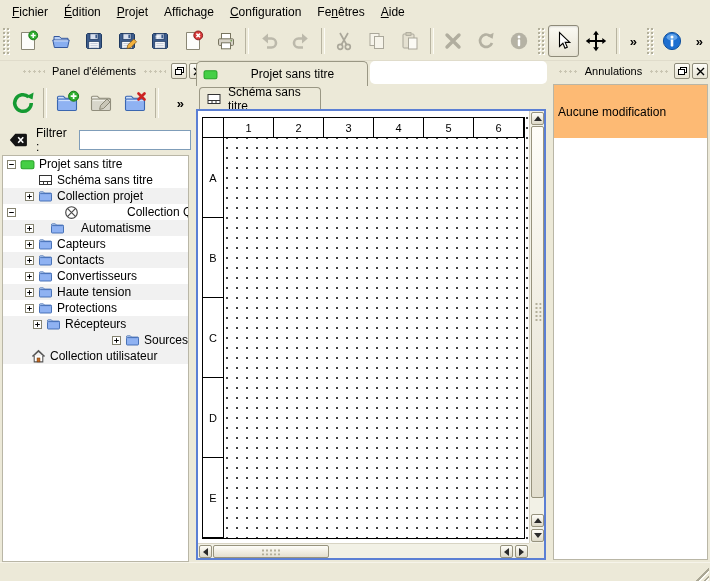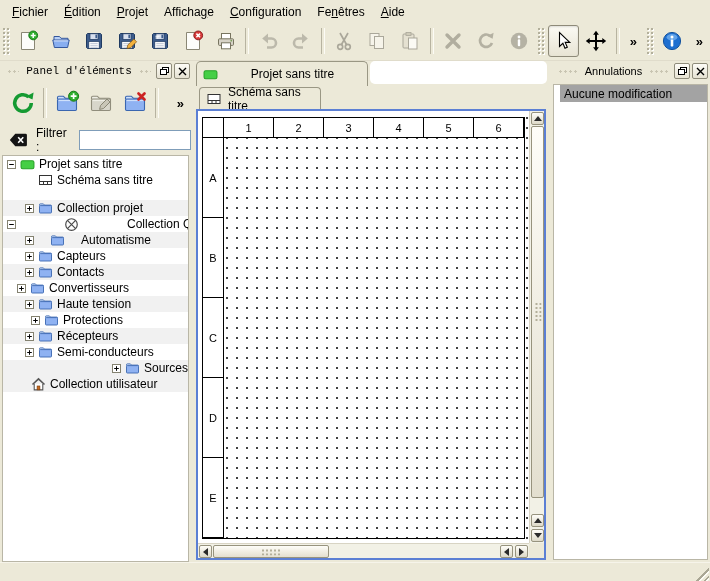--- a/index.html
+++ b/index.html
@@ -72,21 +72,21 @@
   .vsb .thumb-grip{width:7px;height:20px;}
   .sb-corner{position:absolute;right:0;bottom:0;width:15px;height:15px;background:#ece9d8;}
   .arr{width:0;height:0;}
   .arr-up{border-left:4px solid rgba(0,0,0,0);border-right:4px solid rgba(0,0,0,0);border-bottom:5px solid #2a2a2a;}
   .arr-dn{border-left:4px solid rgba(0,0,0,0);border-right:4px solid rgba(0,0,0,0);border-top:5px solid #2a2a2a;}
   .arr-lf{border-top:4px solid rgba(0,0,0,0);border-bottom:4px solid rgba(0,0,0,0);border-right:5px solid #2a2a2a;}
   .arr-rt{border-top:4px solid rgba(0,0,0,0);border-bottom:4px solid rgba(0,0,0,0);border-left:5px solid #2a2a2a;}
 
   
   .undo-list{position:absolute;left:553px;top:84px;width:155px;height:476px;background:#fff;border:1px solid #b9b6a6;box-sizing:border-box;}
-  .undo-item{height:17px;display:flex;align-items:center;padding:0 4px;background:#a3a3a3;margin-left:6px;}
+  .undo-item{height:17px;display:flex;align-items:center;padding:18px 4px;background:#fdba74;}
 
   
   .statusbar{position:absolute;left:0;top:562px;right:0;height:19px;background:#ece9d8;border-top:1px solid #f6f4ea;}
   .size-grip{position:absolute;right:1px;bottom:1px;width:15px;height:15px;background:repeating-linear-gradient(135deg,rgba(0,0,0,0) 0 2px,#aaa795 2px 3.5px,#fdfcf6 3.5px 5px);clip-path:polygon(100% 0,100% 100%,0 100%);}
 </style>
 </head>
 <body>
 
 <div class="app">
 
@@ -279,21 +279,21 @@
             <rect x="9.7" y="9.4" width="2.6" height="7.2" rx="1.2" fill="#fff"></rect>
           </svg>
         </span>
       </div>
       <div class="tb-btn chev">
         <span>»</span>
       </div>
     </div>
 
   <div>
-    <div class="dock-title" style="left:4px;top:63px;width:186px;font-family:Liberation Mono, monospace;">
+    <div class="dock-title" style="left:19px;top:63px;width:186px;">
       <div class="dock-grip"></div>
       <span class="t">Panel d'éléments</span>
       <div class="dock-grip"></div>
       <div class="dock-btn">
           <span class="icon">
             <svg width="9" height="9">
               <rect x="2.5" y="0.5" width="6" height="5" fill="#fff" stroke="#000"></rect>
               <rect x="0.5" y="2.5" width="6" height="5" fill="#fff" stroke="#000"></rect>
             </svg>
           </span>
@@ -378,21 +378,21 @@
         <div class="tree-row" style="padding-left: 22px;">
           <span class="tw-exp-sp"></span>
           <span class="icon tw-icon">
             <svg viewBox="0 0 14 14" width="15" height="14">
               <rect x="1" y="2.5" width="12" height="9" fill="#fff" stroke="#333"></rect>
               <path d="M1 8.5h12M5 8.5v3M9 8.5v3" stroke="#333" fill="none"></path>
             </svg>
           </span>
           <span class="lab">Schéma sans titre</span>
         </div>
-        <div class="tree-row alt" style="padding-left: 22px; margin-top: 12px;">
+        <div class="tree-row alt" style="padding-left: 22px;">
           <span class="icon tw-exp">
             <svg width="9" height="9">
               <rect x=".5" y=".5" width="8" height="8" fill="#fff" stroke="#848270"></rect>
               <path d="M2.2 4.5h4.6M4.5 2.2v4.6" stroke="#000"></path>
             </svg>
           </span>
           <span class="icon tw-icon">
             <svg viewBox="0 0 14 14" width="15" height="14">
               <path d="M1 4.6V3.6c0-.4.3-.7.7-.7h3.2l1.2 1.2h6.2c.4 0 .7.3.7.7v.3" fill="#cfe0fa" stroke="#3a66b0" stroke-width=".9"></path>
               <rect x="1" y="4.6" width="12" height="7.4" rx=".8" fill="#8fb2f2" stroke="#3a66b0" stroke-width=".9"></rect>
@@ -453,21 +453,21 @@
             </svg>
           </span>
           <span class="icon tw-icon">
             <svg viewBox="0 0 14 14" width="15" height="14">
               <path d="M1 4.6V3.6c0-.4.3-.7.7-.7h3.2l1.2 1.2h6.2c.4 0 .7.3.7.7v.3" fill="#cfe0fa" stroke="#3a66b0" stroke-width=".9"></path>
               <rect x="1" y="4.6" width="12" height="7.4" rx=".8" fill="#8fb2f2" stroke="#3a66b0" stroke-width=".9"></rect>
             </svg>
           </span>
           <span class="lab">Contacts</span>
         </div>
-        <div class="tree-row" style="padding-left: 14px; border-radius: 7px;">
+        <div class="tree-row" style="padding-left: 22px; border-radius: 7px;">
           <span class="icon tw-exp">
             <svg width="9" height="9">
               <rect x=".5" y=".5" width="8" height="8" fill="#fff" stroke="#848270"></rect>
               <path d="M2.2 4.5h4.6M4.5 2.2v4.6" stroke="#000"></path>
             </svg>
           </span>
           <span class="icon tw-icon">
             <svg viewBox="0 0 14 14" width="15" height="14">
               <path d="M1 4.6V3.6c0-.4.3-.7.7-.7h3.2l1.2 1.2h6.2c.4 0 .7.3.7.7v.3" fill="#cfe0fa" stroke="#3a66b0" stroke-width=".9"></path>
               <rect x="1" y="4.6" width="12" height="7.4" rx=".8" fill="#8fb2f2" stroke="#3a66b0" stroke-width=".9"></rect>
@@ -483,64 +483,49 @@
             </svg>
           </span>
           <span class="icon tw-icon">
             <svg viewBox="0 0 14 14" width="15" height="14">
               <path d="M1 4.6V3.6c0-.4.3-.7.7-.7h3.2l1.2 1.2h6.2c.4 0 .7.3.7.7v.3" fill="#cfe0fa" stroke="#3a66b0" stroke-width=".9"></path>
               <rect x="1" y="4.6" width="12" height="7.4" rx=".8" fill="#8fb2f2" stroke="#3a66b0" stroke-width=".9"></rect>
             </svg>
           </span>
           <span class="lab">Haute tension</span>
         </div>
-        <div class="tree-row" style="padding-left: 28px;">
+        <div class="tree-row" style="padding-left: 22px;">
           <span class="icon tw-exp">
             <svg width="9" height="9">
               <rect x=".5" y=".5" width="8" height="8" fill="#fff" stroke="#848270"></rect>
               <path d="M2.2 4.5h4.6M4.5 2.2v4.6" stroke="#000"></path>
             </svg>
           </span>
           <span class="icon tw-icon">
             <svg viewBox="0 0 14 14" width="15" height="14">
               <path d="M1 4.6V3.6c0-.4.3-.7.7-.7h3.2l1.2 1.2h6.2c.4 0 .7.3.7.7v.3" fill="#cfe0fa" stroke="#3a66b0" stroke-width=".9"></path>
               <rect x="1" y="4.6" width="12" height="7.4" rx=".8" fill="#8fb2f2" stroke="#3a66b0" stroke-width=".9"></rect>
             </svg>
           </span>
           <span class="lab">Protections</span>
         </div>
-        <div class="tree-row alt" style="padding-left: 22px;">
+        <div class="tree-row alt" style="padding-left: 30px;">
           <span class="icon tw-exp">
             <svg width="9" height="9">
               <rect x=".5" y=".5" width="8" height="8" fill="#fff" stroke="#848270"></rect>
               <path d="M2.2 4.5h4.6M4.5 2.2v4.6" stroke="#000"></path>
             </svg>
           </span>
           <span class="icon tw-icon">
             <svg viewBox="0 0 14 14" width="15" height="14">
               <path d="M1 4.6V3.6c0-.4.3-.7.7-.7h3.2l1.2 1.2h6.2c.4 0 .7.3.7.7v.3" fill="#cfe0fa" stroke="#3a66b0" stroke-width=".9"></path>
               <rect x="1" y="4.6" width="12" height="7.4" rx=".8" fill="#8fb2f2" stroke="#3a66b0" stroke-width=".9"></rect>
             </svg>
           </span>
           <span class="lab">Récepteurs</span>
-        </div>
-        <div class="tree-row" style="padding-left: 22px;">
-          <span class="icon tw-exp">
-            <svg width="9" height="9">
-              <rect x=".5" y=".5" width="8" height="8" fill="#fff" stroke="#848270"></rect>
-              <path d="M2.2 4.5h4.6M4.5 2.2v4.6" stroke="#000"></path>
-            </svg>
-          </span>
-          <span class="icon tw-icon">
-            <svg viewBox="0 0 14 14" width="15" height="14">
-              <path d="M1 4.6V3.6c0-.4.3-.7.7-.7h3.2l1.2 1.2h6.2c.4 0 .7.3.7.7v.3" fill="#cfe0fa" stroke="#3a66b0" stroke-width=".9"></path>
-              <rect x="1" y="4.6" width="12" height="7.4" rx=".8" fill="#8fb2f2" stroke="#3a66b0" stroke-width=".9"></rect>
-            </svg>
-          </span>
-          <span class="lab">Semi-conducteurs</span>
         </div>
         <div class="tree-row alt" style="padding-left: 22px; justify-content: flex-end;">
           <span class="icon tw-exp">
             <svg width="9" height="9">
               <rect x=".5" y=".5" width="8" height="8" fill="#fff" stroke="#848270"></rect>
               <path d="M2.2 4.5h4.6M4.5 2.2v4.6" stroke="#000"></path>
             </svg>
           </span>
           <span class="icon tw-icon">
             <svg viewBox="0 0 14 14" width="15" height="14">

